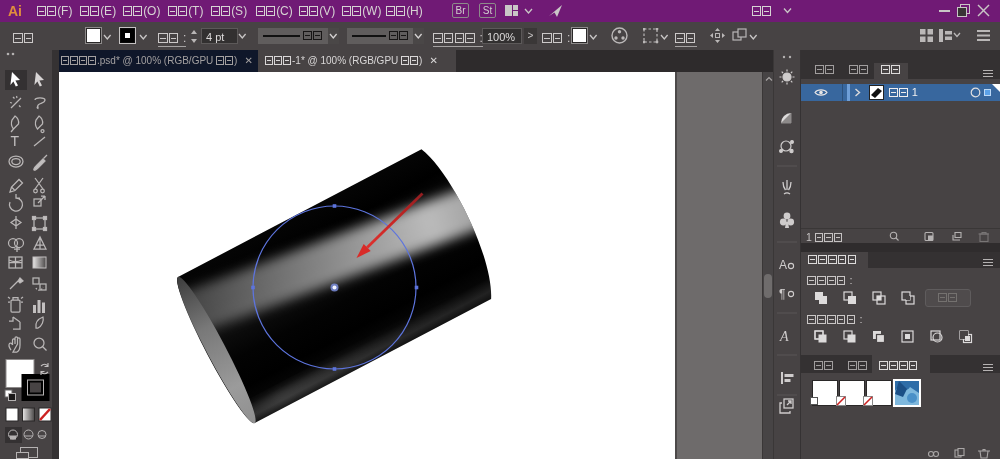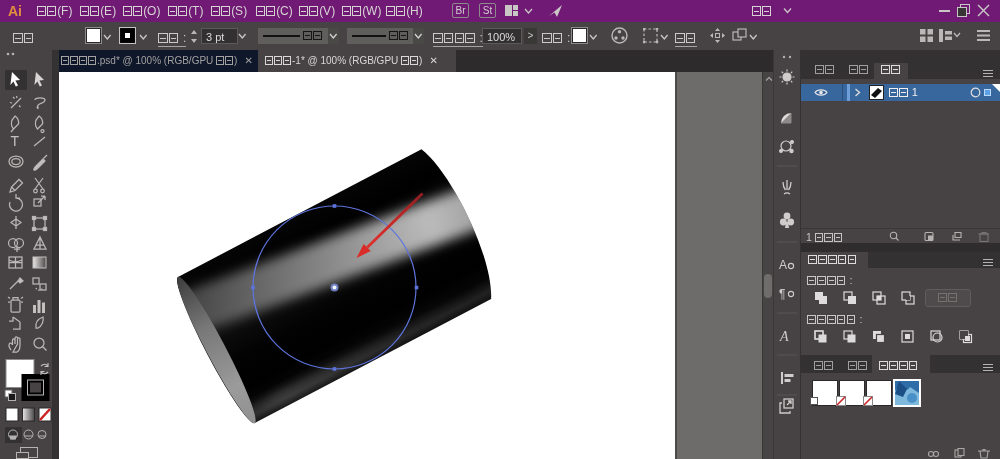--- a/index.html
+++ b/index.html
@@ -94,21 +94,21 @@
         <span class="abs" style="left:4px; top:4px; width:5px; height:5px; background:#fff;"></span>
       </span>
     <svg class="abs" style="left:139px; top:12px;" width="9" height="7">
         <path d="M1 1 l3.3 4 3.3-4" fill="none" stroke="#c9c6c6" stroke-width="1.3"></path>
       </svg>
     <span class="abs" style="left:158px; top:9px; border-bottom:1px solid #a5a2a2; padding-bottom:1px;"><span class="c"></span><span class="c"></span> :</span>
     <svg class="abs" style="left:190px; top:7px;" width="8" height="15">
         <path d="M4 1 L7 5 L1 5 Z" fill="#b9b6b6"></path>
         <path d="M4 14 L1 10 L7 10 Z" fill="#b9b6b6"></path>
       </svg>
-    <span class="abs" style="left:201px; top:6px; width:37px; height:16px; background:#323030; border:1px solid #5c5959; font-size:11px; color:#dddbdb; padding:2px 0 0 4px;">3 pt</span>
+    <span class="abs" style="left:201px; top:6px; width:37px; height:16px; background:#323030; border:1px solid #5c5959; font-size:11px; color:#dddbdb; padding:2px 0 0 4px;">4 pt</span>
     <span class="abs" style="left:238px; top:6px; width:9px; height:16px;">
         <svg class="abs" style="left:0px; top:5px;" width="9" height="7">
           <path d="M1 1 l3.3 4 3.3-4" fill="none" stroke="#c9c6c6" stroke-width="1.3"></path>
         </svg>
       </span>
     <span class="abs" style="left:258px; top:6px; width:70px; height:16px; background:#605d5d;">
         <span class="abs" style="left:5px; top:7px; width:37px; height:2px; background:#111;"></span>
         <span class="abs" style="left:45px; top:1px; color:#161414; font-size:11px;"><span class="c"></span><span class="c"></span></span>
       </span>
     <span class="abs" style="left:328px; top:6px; width:11px; height:16px; background:#4a4747;">

